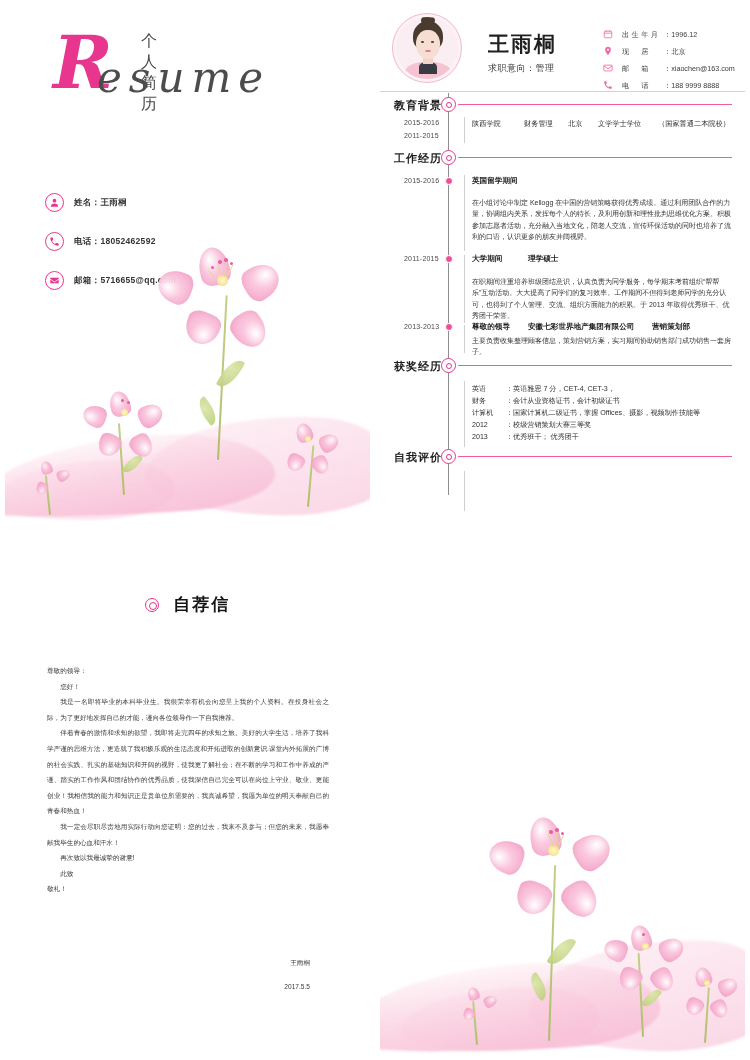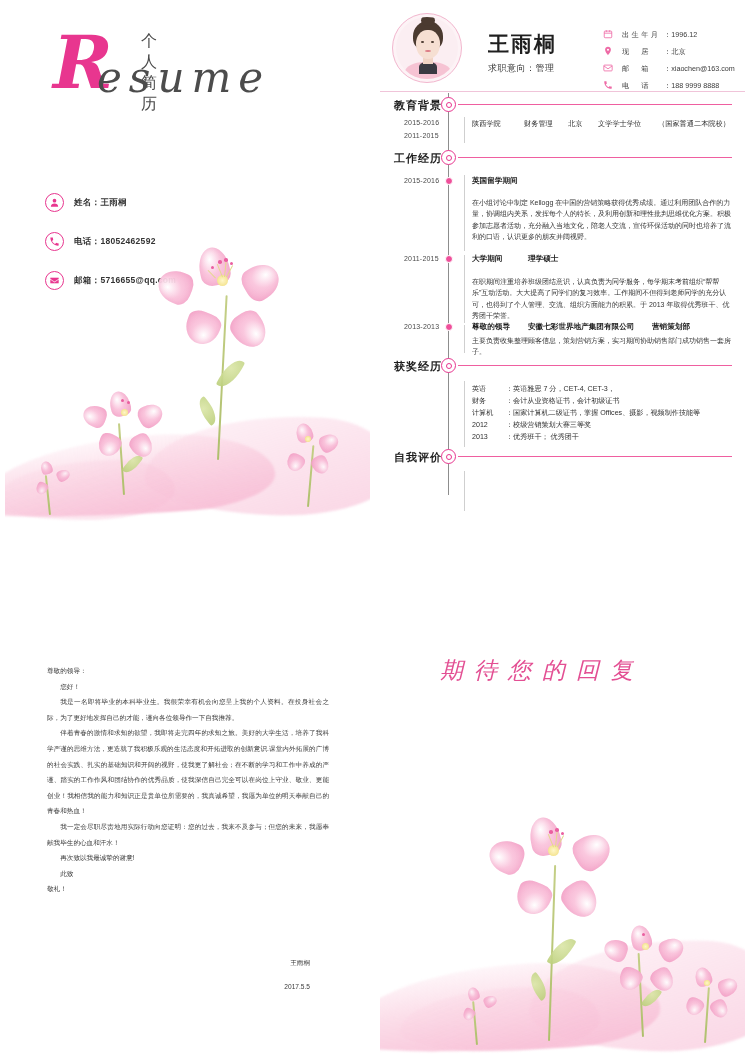--- a/index.html
+++ b/index.html
@@ -465,20 +465,24 @@
       <div class="sec-rule" style="top:7px; width:274px;"></div>
     </div>
     <div class="vrule" style="top:466px; height:40px;"></div>
 
   </div>
 </div>
 
 <div class="sheet p3">
   <div class="inner">
 
+    <div class="p3-title-wrap">
+      <span class="p3-ring"></span>
+      <span class="p3-title">自荐信</span>
+    </div>
 
     <div class="letter">
       <p>尊敬的领导：</p>
       <p class="indent">您好！</p>
       <p class="indent">我是一名即将毕业的本科毕业生。我很荣幸有机会向您呈上我的个人资料。在投身社会之际，为了更好地发挥自己的才能，谨向各位领导作一下自我推荐。</p>
       <p class="indent">伴着青春的激情和求知的欲望，我即将走完四年的求知之旅。美好的大学生活，培养了我科学严谨的思维方法，更造就了我积极乐观的生活态度和开拓进取的创新意识.课堂内外拓展的广博的社会实践、扎实的基础知识和开阔的视野，使我更了解社会；在不断的学习和工作中养成的严谨、踏实的工作作风和团结协作的优秀品质，使我深信自己完全可以在岗位上守业、敬业、更能创业！我相信我的能力和知识正是贵单位所需要的，我真诚希望，我愿为单位的明天奉献自己的青春和热血！</p>
       <p class="indent">我一定会尽职尽责地用实际行动向您证明：您的过去，我来不及参与；但您的未来，我愿奉献我毕生的心血和汗水！</p>
       <p class="indent">再次致以我最诚挚的谢意!</p>
       <p class="indent">此致</p>
       <p>敬礼！</p>
@@ -486,21 +490,20 @@
 
     <div class="sign" style="top:424px;">王雨桐</div>
     <div class="sign" style="top:448px;">2017.5.5</div>
 
   </div>
 </div>
 
 <div class="sheet p4">
   <div class="inner">
 
-    <div class="p4-script">期待您的回复</div>
 
 
     <div class="art" style="left:0;top:0;width:365px;height:520px;">
       <div class="wash" style="left:-40px; top:430px; width:320px; height:86px; transform:rotate(-3deg);"></div>
       <div class="wash2" style="left:150px; top:404px; width:250px; height:112px; transform:rotate(2deg);"></div>
       <div class="wash2" style="left:20px; top:452px; width:200px; height:64px; opacity:.65;"></div>
 
       <div class="stem" style="left:168px; top:330px; width:2.4px; height:176px; transform:rotate(2deg);"></div>
       <div class="leaf" style="left:174px; top:400px; width:15px; height:33px; transform:rotate(32deg);"></div>
       <div class="leaf" style="left:152px; top:438px; width:13px; height:27px; transform:rotate(-36deg);"></div>

